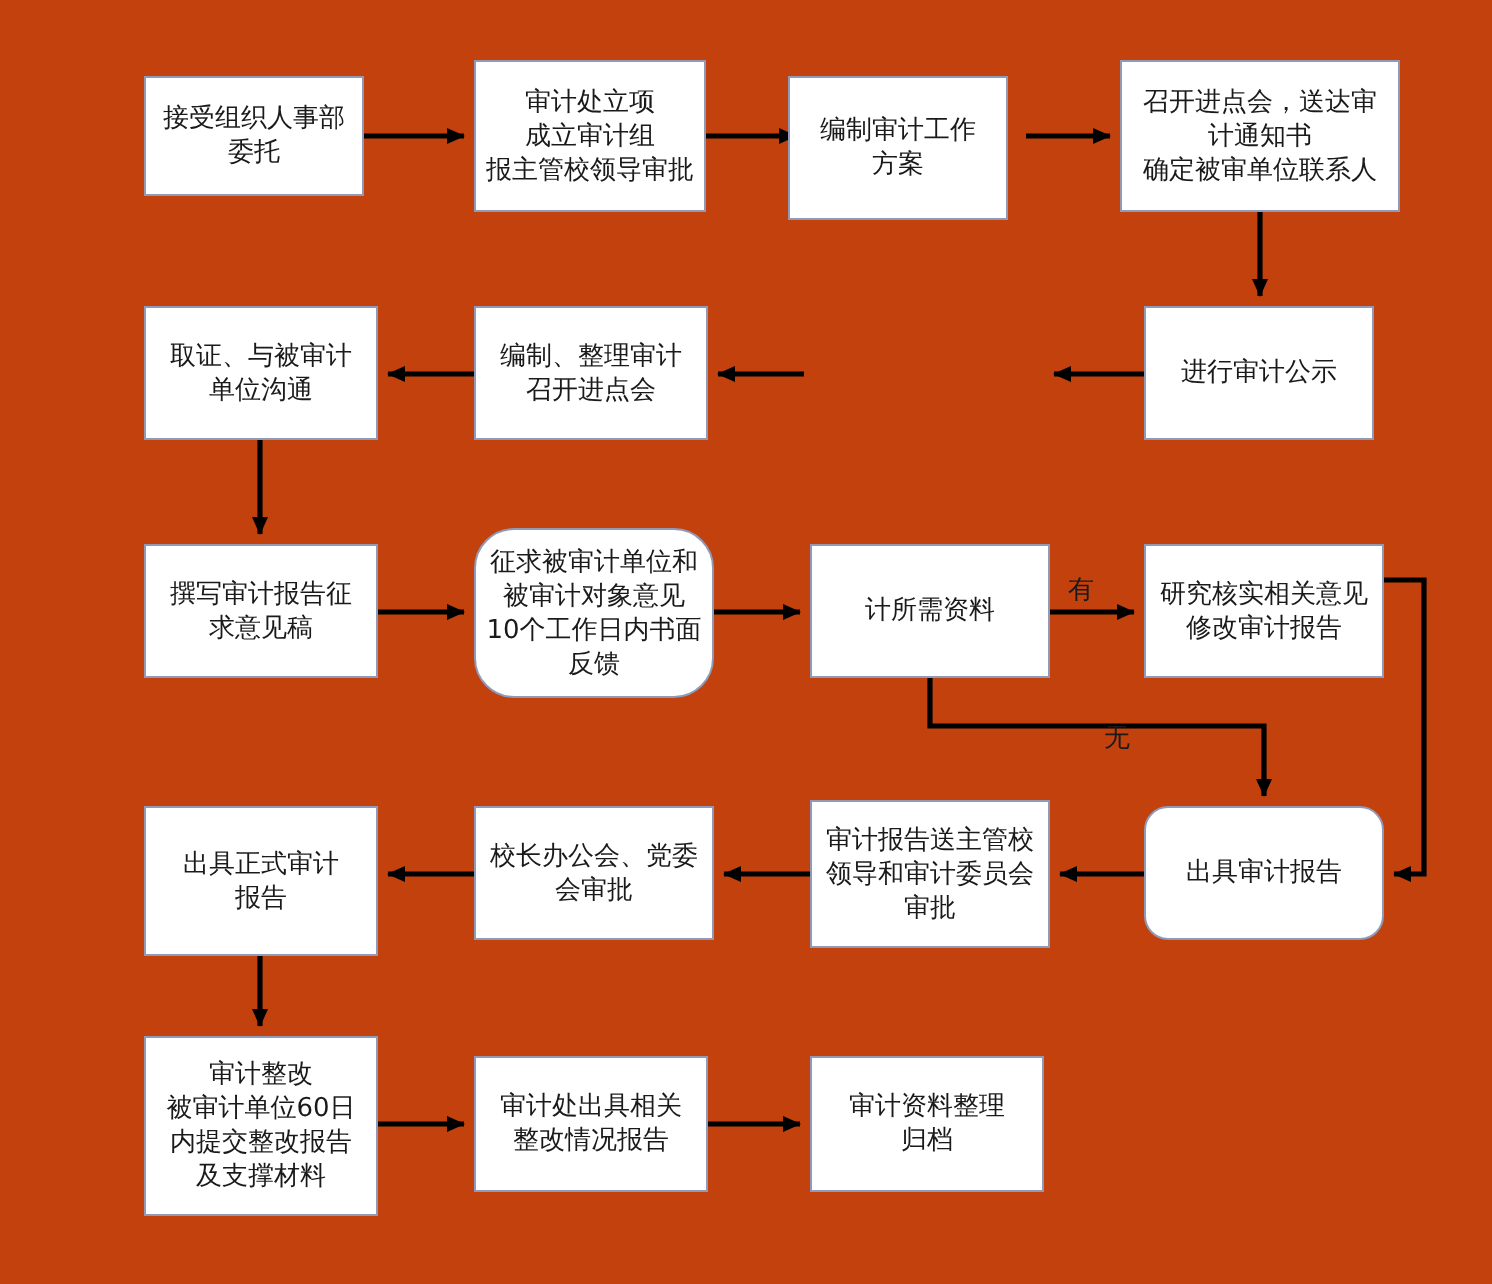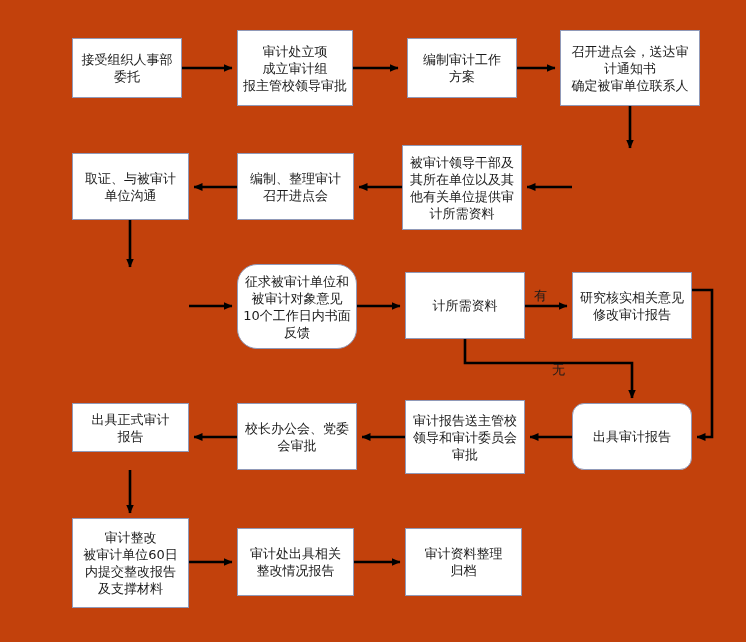--- a/index.html
+++ b/index.html
@@ -106,49 +106,50 @@
     <span class="node-label">接受组织人事部
 委托</span>
   </div>
 
   <div class="node-box" style="left:237px; top:30px;  width:116px; height:76px;">
     <span class="node-label">审计处立项
 成立审计组
 报主管校领导审批</span>
   </div>
 
-  <div class="node-box" style="left:407px; top:38px;  width:110px; height:60px;">
+  <div class="node-box" style="left:394px; top:38px;  width:110px; height:72px;">
     <span class="node-label">编制审计工作
 方案</span>
   </div>
 
   <div class="node-box" style="left:560px; top:30px;  width:140px; height:76px;">
     <span class="node-label">召开进点会，送达审
 计通知书
 确定被审单位联系人</span>
   </div>
 
-
-  <div class="node-box" style="left:402px; top:145px; width:120px; height:85px;">
-    <span class="node-label">被审计领导干部及
-其所在单位以及其
-他有关单位提供审
-计所需资料</span>
-  </div>
+  <div class="node-box" style="left:572px; top:153px; width:115px; height:67px;">
+    <span class="node-label">进行审计公示</span>
+  </div>
+
 
   <div class="node-box" style="left:237px; top:153px; width:117px; height:67px;">
     <span class="node-label">编制、整理审计
 召开进点会</span>
   </div>
 
   <div class="node-box" style="left:72px;  top:153px; width:117px; height:67px;">
     <span class="node-label">取证、与被审计
 单位沟通</span>
   </div>
 
+  <div class="node-box" style="left:72px;  top:272px; width:117px; height:67px;">
+    <span class="node-label">撰写审计报告征
+求意见稿</span>
+  </div>
 
   <div class="node-box" style="left:237px; top:264px; width:120px; height:85px;border-radius:20px;">
     <span class="node-label">征求被审计单位和
 被审计对象意见
 10个工作日内书面
 反馈</span>
   </div>
 
   <div class="node-box" style="left:405px; top:272px; width:120px; height:67px;">
     <span class="node-label">计所需资料</span>
@@ -167,21 +168,21 @@
     <span class="node-label">审计报告送主管校
 领导和审计委员会
 审批</span>
   </div>
 
   <div class="node-box" style="left:237px; top:403px; width:120px; height:67px;">
     <span class="node-label">校长办公会、党委
 会审批</span>
   </div>
 
-  <div class="node-box" style="left:72px;  top:403px; width:117px; height:49px;justify-content:flex-end;">
+  <div class="node-box" style="left:72px;  top:403px; width:117px; height:75px;justify-content:flex-end;">
     <span class="node-label">出具正式审计
 报告</span>
   </div>
 
   <div class="node-box" style="left:72px;  top:518px; width:117px; height:90px;">
     <span class="node-label">审计整改
 被审计单位60日
 内提交整改报告
 及支撑材料</span>
   </div>

